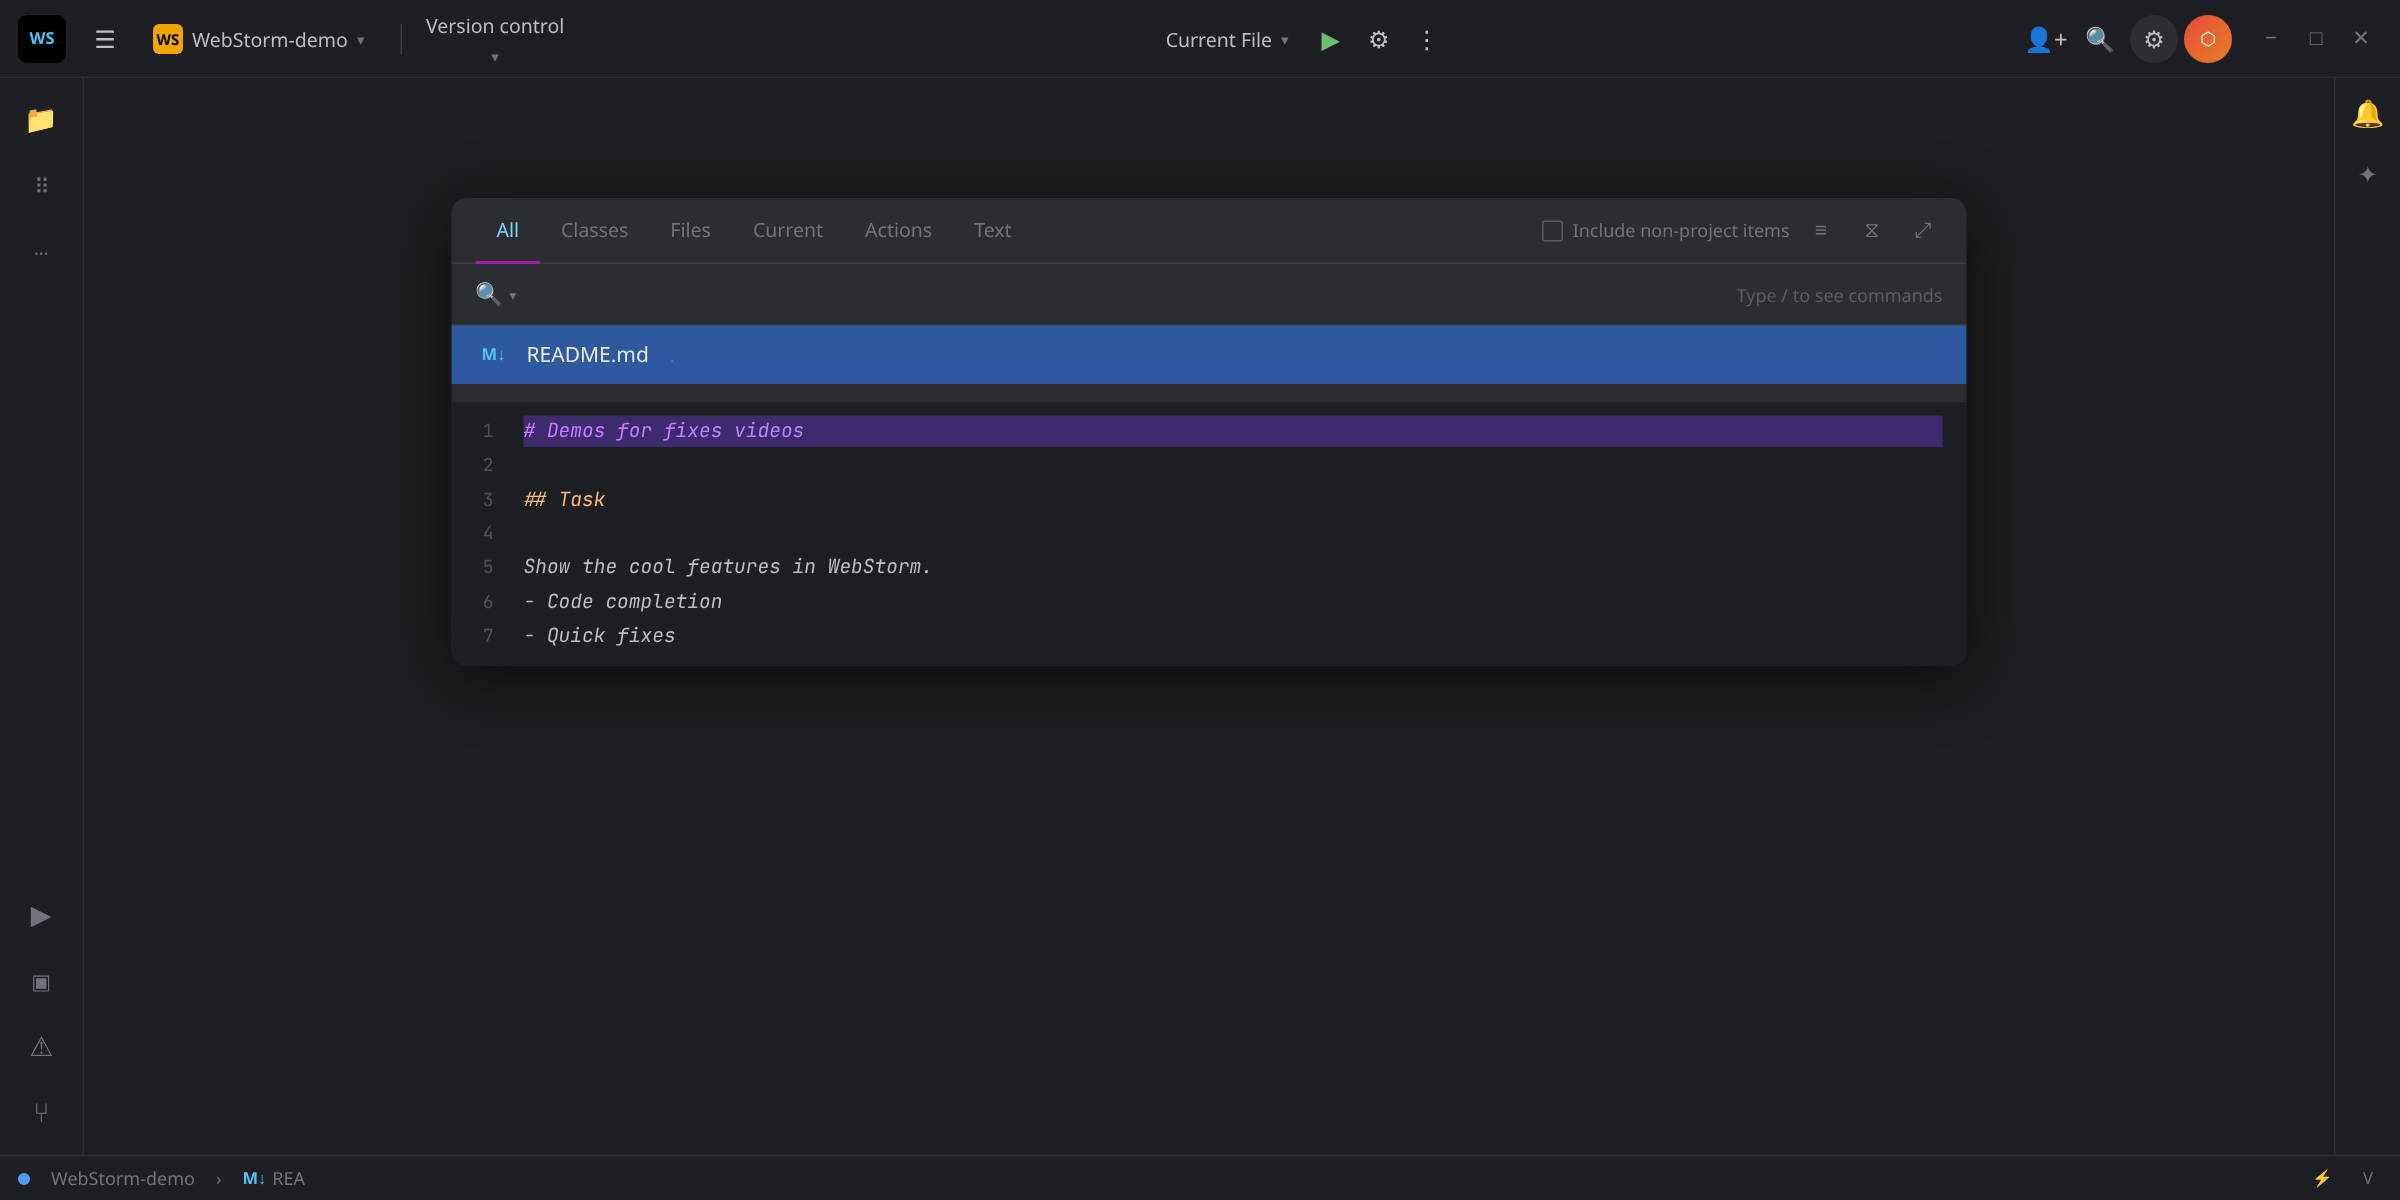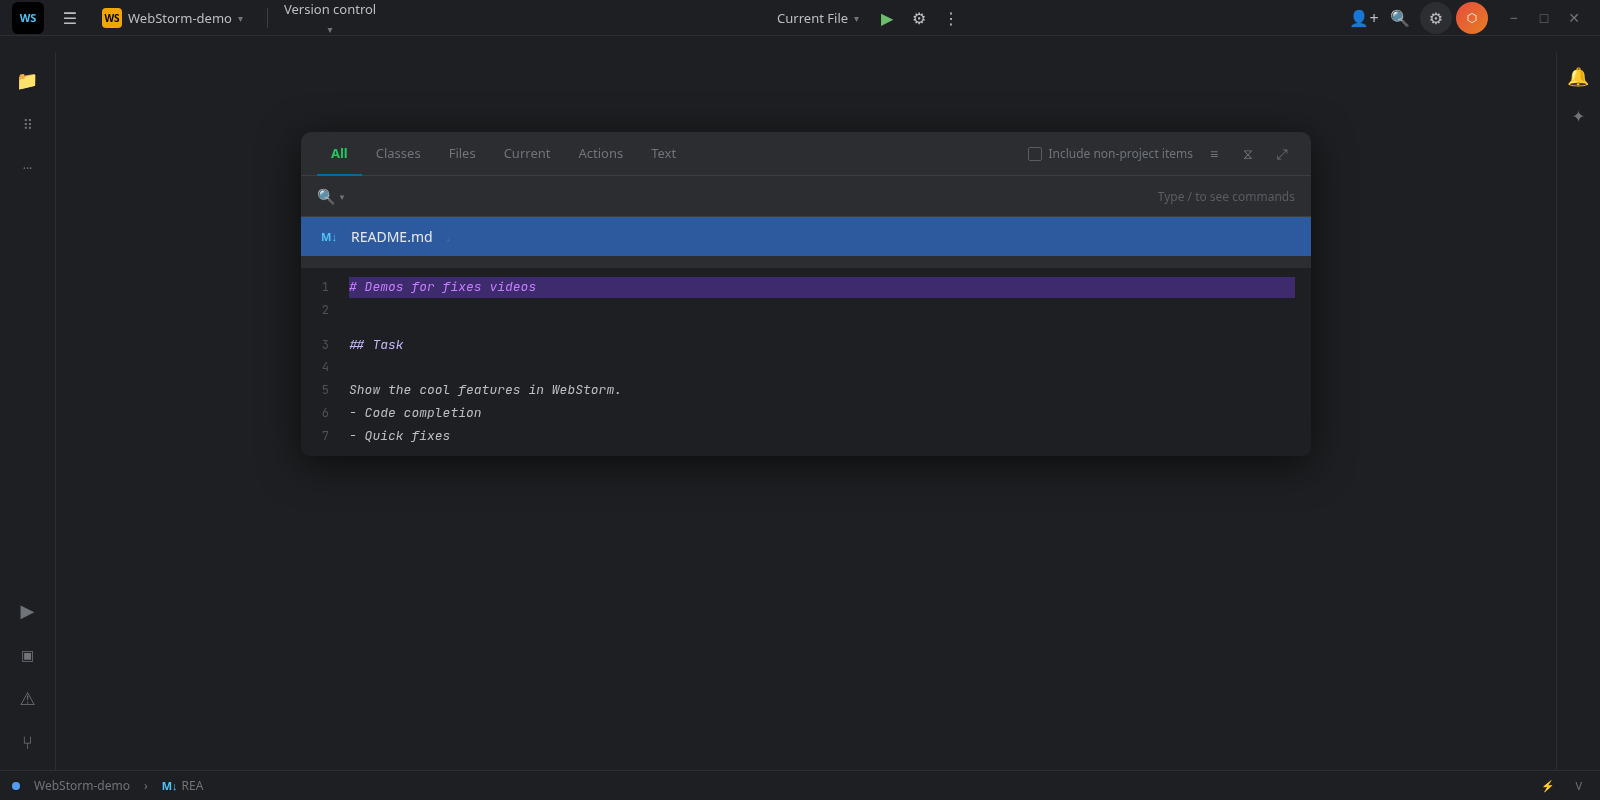--- a/index.html
+++ b/index.html
@@ -8,21 +8,21 @@
       height: 800px;
       background: #1e1f22;
       font-family: 'Segoe UI', system-ui, sans-serif;
       color: #bcbec4;
       overflow: hidden;
       position: relative;
     }
 
     
     .titlebar {
-      height: 36px;
+      height: 52px;
       background: #1e1f22;
       display: flex;
       align-items: center;
       padding: 0 12px;
       border-bottom: 1px solid #2d2e32;
       position: relative;
       z-index: 100;
     }
     .titlebar-logo {
       width: 32px;
@@ -252,23 +252,22 @@
     }
     .search-tab {
       padding: 12px 14px;
       font-size: 13px;
       cursor: pointer;
       color: #6f737a;
       border-bottom: 2px solid transparent;
       margin-bottom: -1px;
     }
     .search-tab.active {
-      color: #22c55e;
-      border-bottom: 2px solid #0369a1;
-      font-weight: bold;
+      color: #7dd3fc;
+      border-bottom: 2px solid #a21caf;
     }
     .tabs-spacer { flex: 1; }
     .tab-options {
       display: flex;
       align-items: center;
       gap: 8px;
     }
     .include-checkbox {
       display: flex;
       align-items: center;
@@ -394,21 +393,21 @@
       font-size: 12px;
       padding-right: 20px;
       flex-shrink: 0;
       user-select: none;
     }
     .line-content {
       flex: 1;
       white-space: pre;
     }
     .code-h1 { color: #c77dff; font-style: italic; }
-    .code-h2 { color: #c4b5fd; font-style: italic; margin-top: 12px; }
+    .code-h2 { color: #fdba74; font-style: italic; }
     .code-highlighted { background: #3d2b6e; }
     .code-normal { color: #bcbec4; font-style: italic; }
     .code-list { color: #bcbec4; font-style: italic; }
 
     
     .statusbar {
       position: absolute;
       bottom: 0;
       left: 0;
       right: 0;

